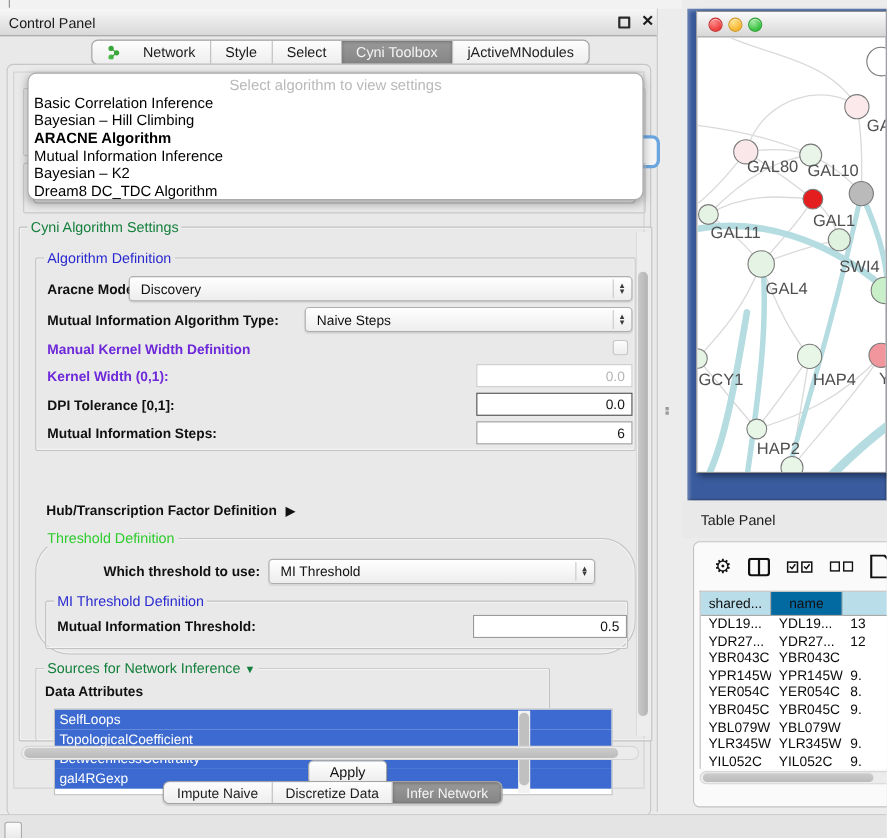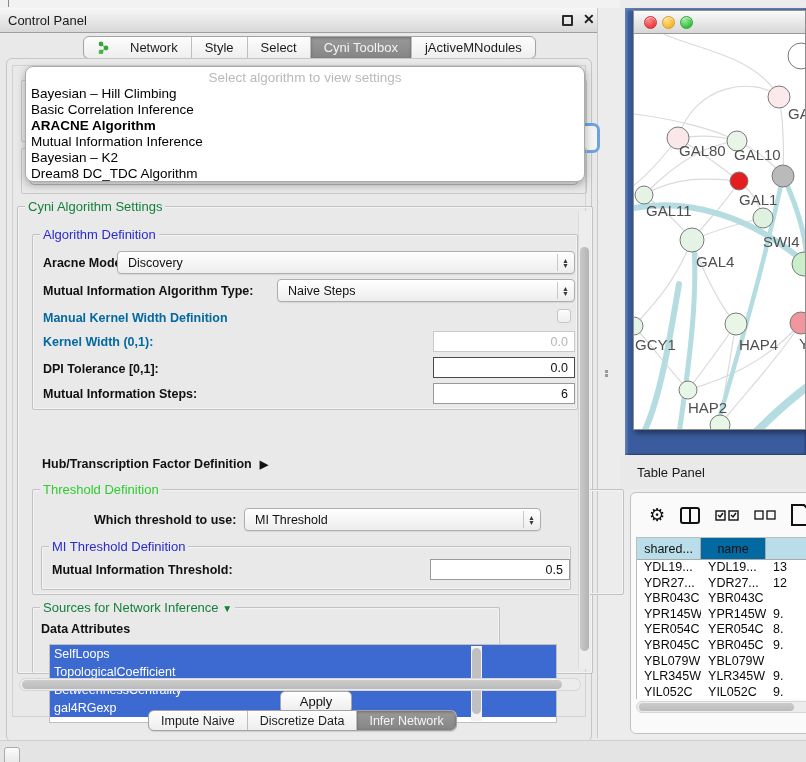--- a/index.html
+++ b/index.html
@@ -56,21 +56,21 @@
 
   
   .tborder { position:absolute; border:1px solid #c2c2c2; border-radius:2px;
              box-shadow:inset 0 0 0 1px #f3f3f3; }
   .tborder > .ttitle { position:absolute; top:-8px; left:7px; background:#e9e9e9; padding:0 3px;
                        font-size:13px; color:#15803d; white-space:nowrap; }
   .ttitle.blue { color:#2a2ad0; }
   .ttitle.green { color:#2ecc2e; }
 
   .flabel { position:absolute; font-size:12.5px; font-weight:bold; color:#111; white-space:nowrap; }
-  .flabel.dis { color:#0369a1; }
+  .flabel.dis { color:#6d28d9; }
 
   .combo { position:absolute; height:23px; border:1px solid #aeaeae; border-radius:4px;
            background:linear-gradient(#ffffff,#ededed); font-size:12.5px; color:#111;
            display:flex; align-items:center; padding-left:10px;
            box-shadow:0 1px 1px rgba(0,0,0,.08); }
   .combo .arrows { position:absolute; right:4px; top:2px; bottom:2px; width:13px;
                    display:flex; flex-direction:column; align-items:center; justify-content:center;
                    color:#3a3a3a; font-size:7px; line-height:5px; border-left:1px solid #c9c9c9; padding-left:3px;}
   .tfield { position:absolute; height:21px; background:#fff; border:1px solid #9a9a9a;
             font-size:12.5px; color:#111; text-align:right; padding:3px 6px 0 0; }
@@ -199,22 +199,22 @@
         </div>
         <div class="ghost-group" style="left:8px; top:82px; width:566px; height:46px;">
           <div class="macfield" style="position:absolute; left:8px; top:8px; width:548px; height:28px;">
             <span id="ghost-combo2-text">galFiltered.sif default node</span>
           </div>
         </div>
 
         <div id="algo-popup">
           <div id="algo-popup-header">Select algorithm to view settings</div>
           <div id="algo-items">
+              <div class="algo-item">Basic Correlation Inference</div>
               <div class="algo-item">Bayesian – Hill Climbing</div>
-              <div class="algo-item">Basic Correlation Inference</div>
               <div class="algo-item bold">ARACNE Algorithm</div>
               <div class="algo-item">Mutual Information Inference</div>
               <div class="algo-item">Bayesian – K2</div>
               <div class="algo-item">Dream8 DC_TDC Algorithm</div>
             </div>
         </div>
 
         <div class="tborder" style="left:4px; top:140px; width:576px; height:468px;">
           <span class="ttitle">Cyni Algorithm Settings</span>
 
@@ -243,21 +243,21 @@
             <div class="tfield strong" style="left:400px; top:122px; width:142px;"><span>0.0</span></div>
 
             <span class="flabel" style="left:10px; top:152px;">Mutual Information Steps:</span>
             <div class="tfield" style="left:400px; top:148px; width:142px;"><span>6</span></div>
           </div>
 
           <div id="hub-expander" style="left:24px; top:250px;">
             <span>Hub/Transcription Factor Definition</span><span id="hub-arrow">▶</span>
           </div>
 
-          <div class="tborder" style="left:14px; top:282px; width:592px; height:106px;">
+          <div class="tborder" style="left:14px; top:282px; width:546px; height:106px;border-radius:31px;">
             <span class="ttitle green">Threshold Definition</span>
 
             <span class="flabel" style="left:61px; top:23px;">Which threshold to use:</span>
             <div class="combo" style="left:211px; top:18px; width:297px;">
               <span>MI Threshold</span>
               <span class="arrows">▲<br>▼</span>
             </div>
 
             <div class="tborder" style="left:8px; top:56px; width:530px; height:44px;">
               <span class="ttitle blue">MI Threshold Definition</span>

